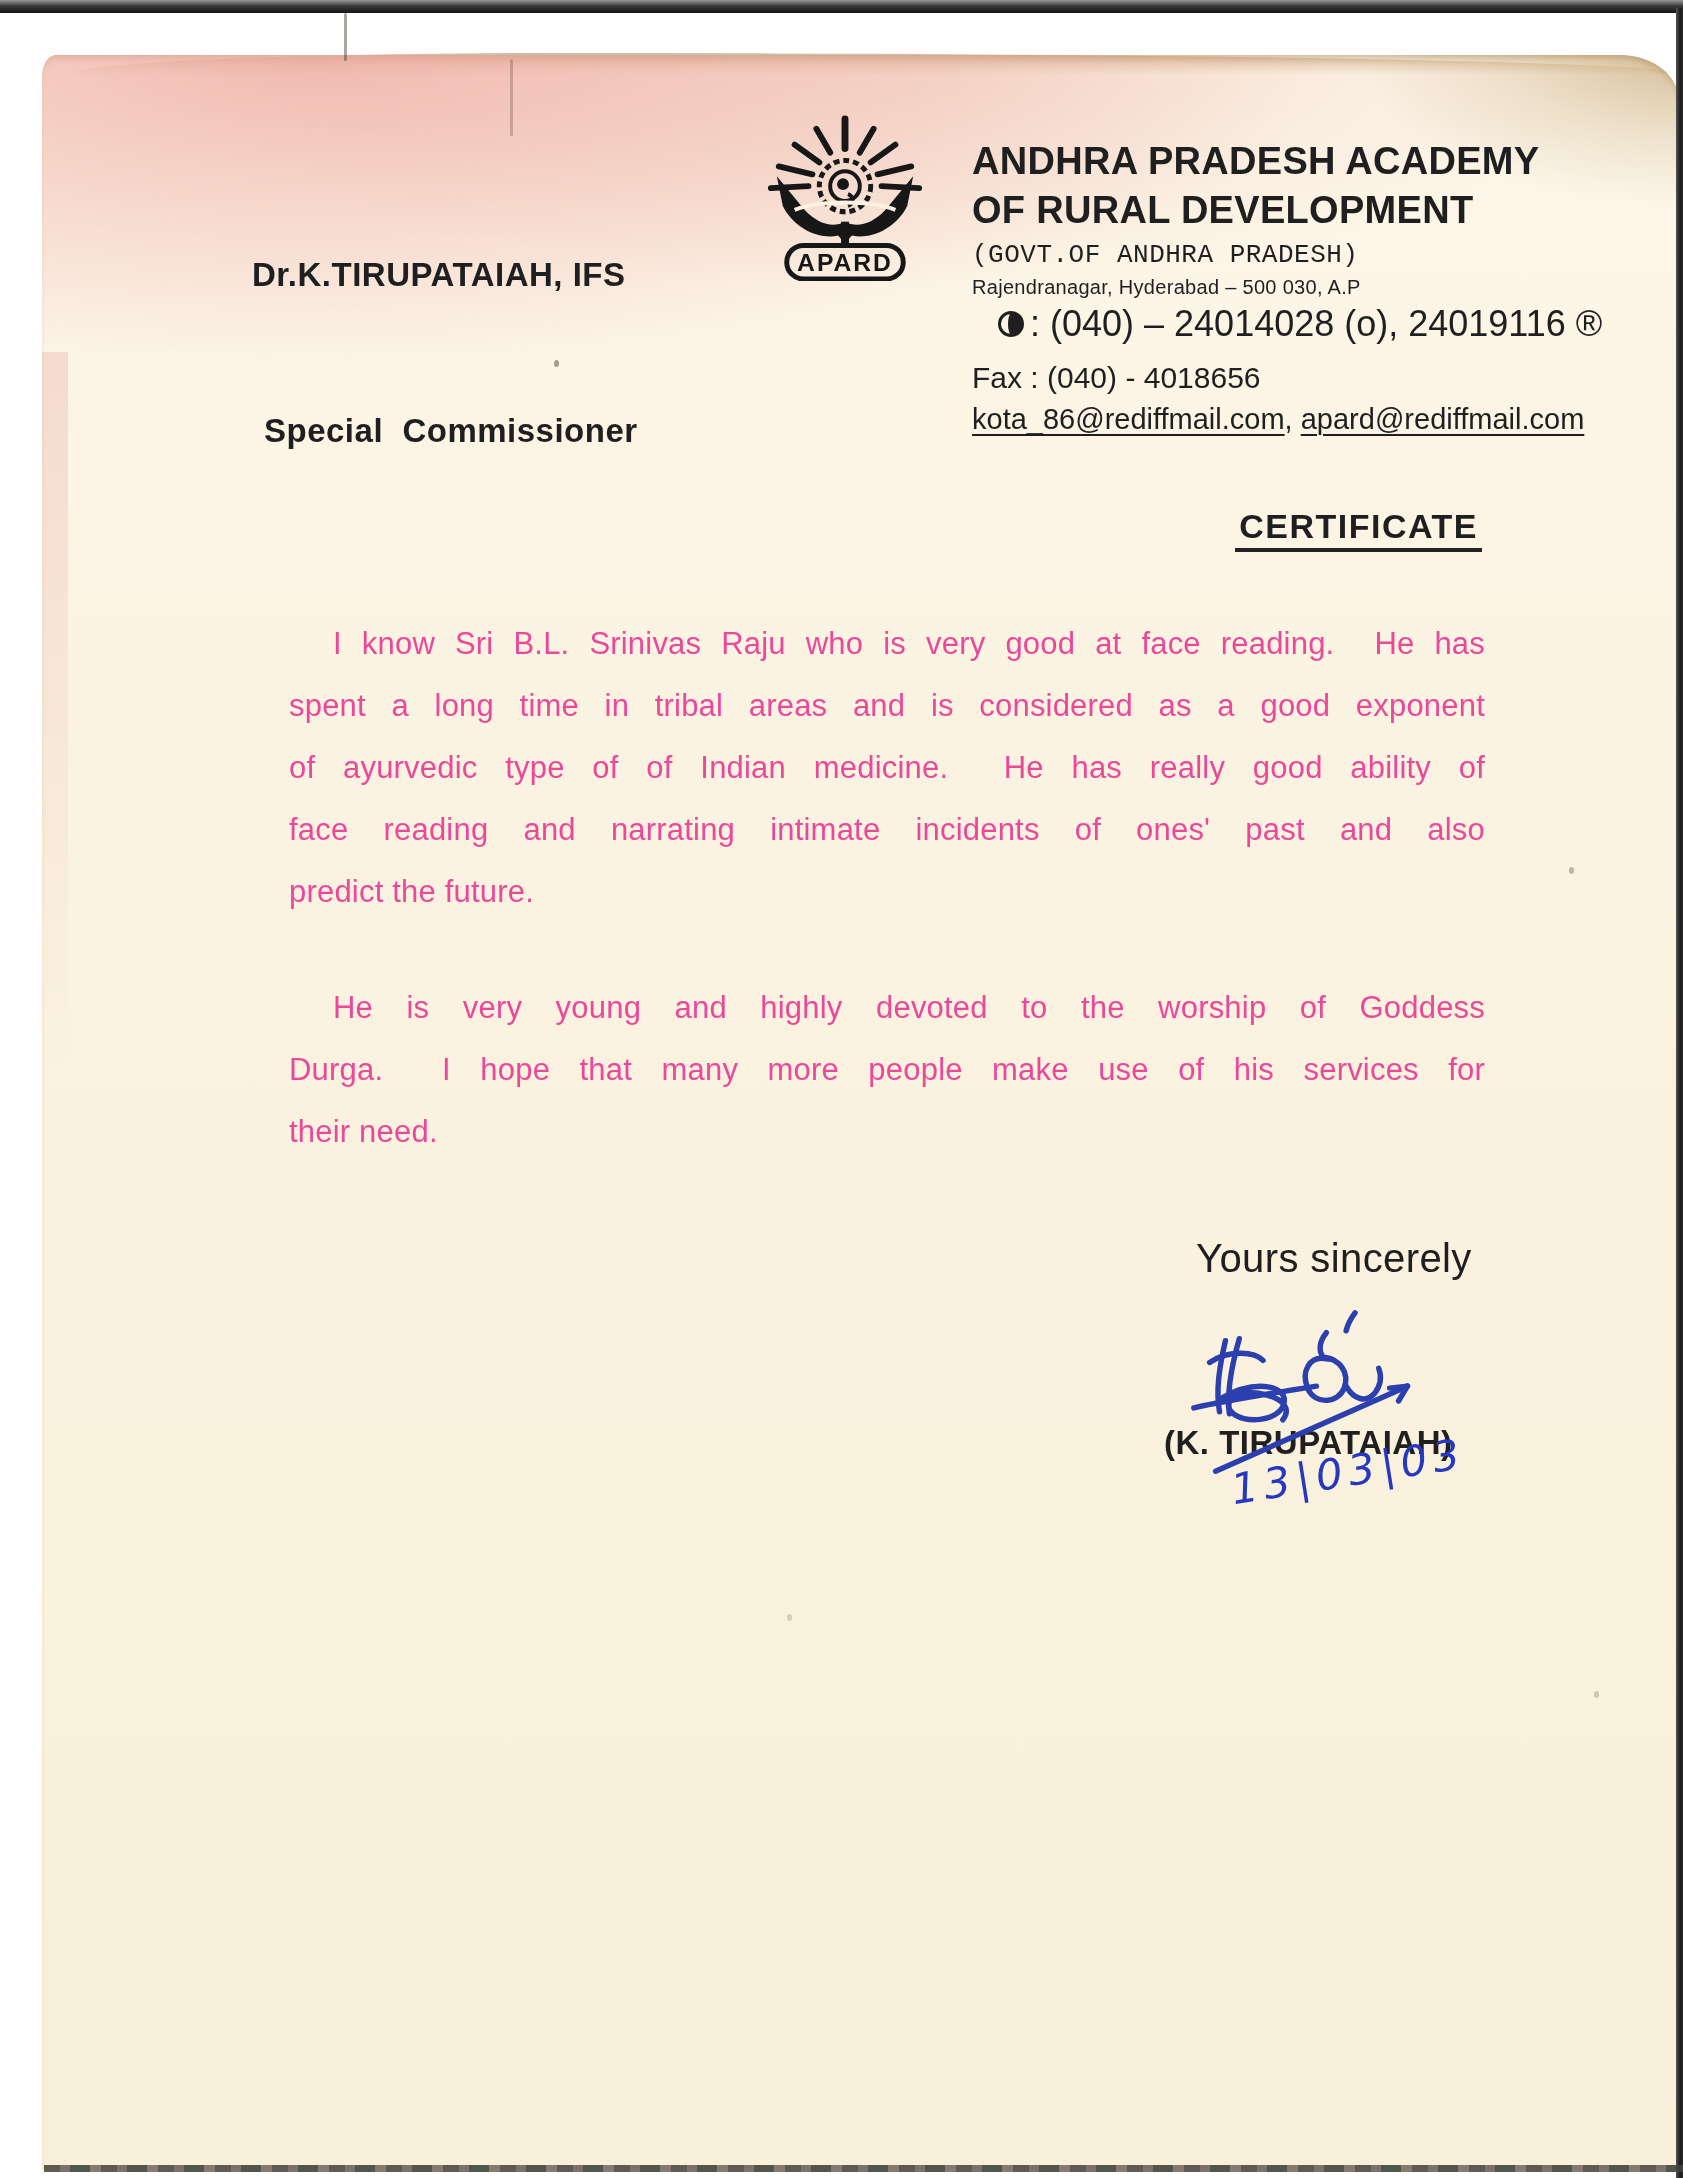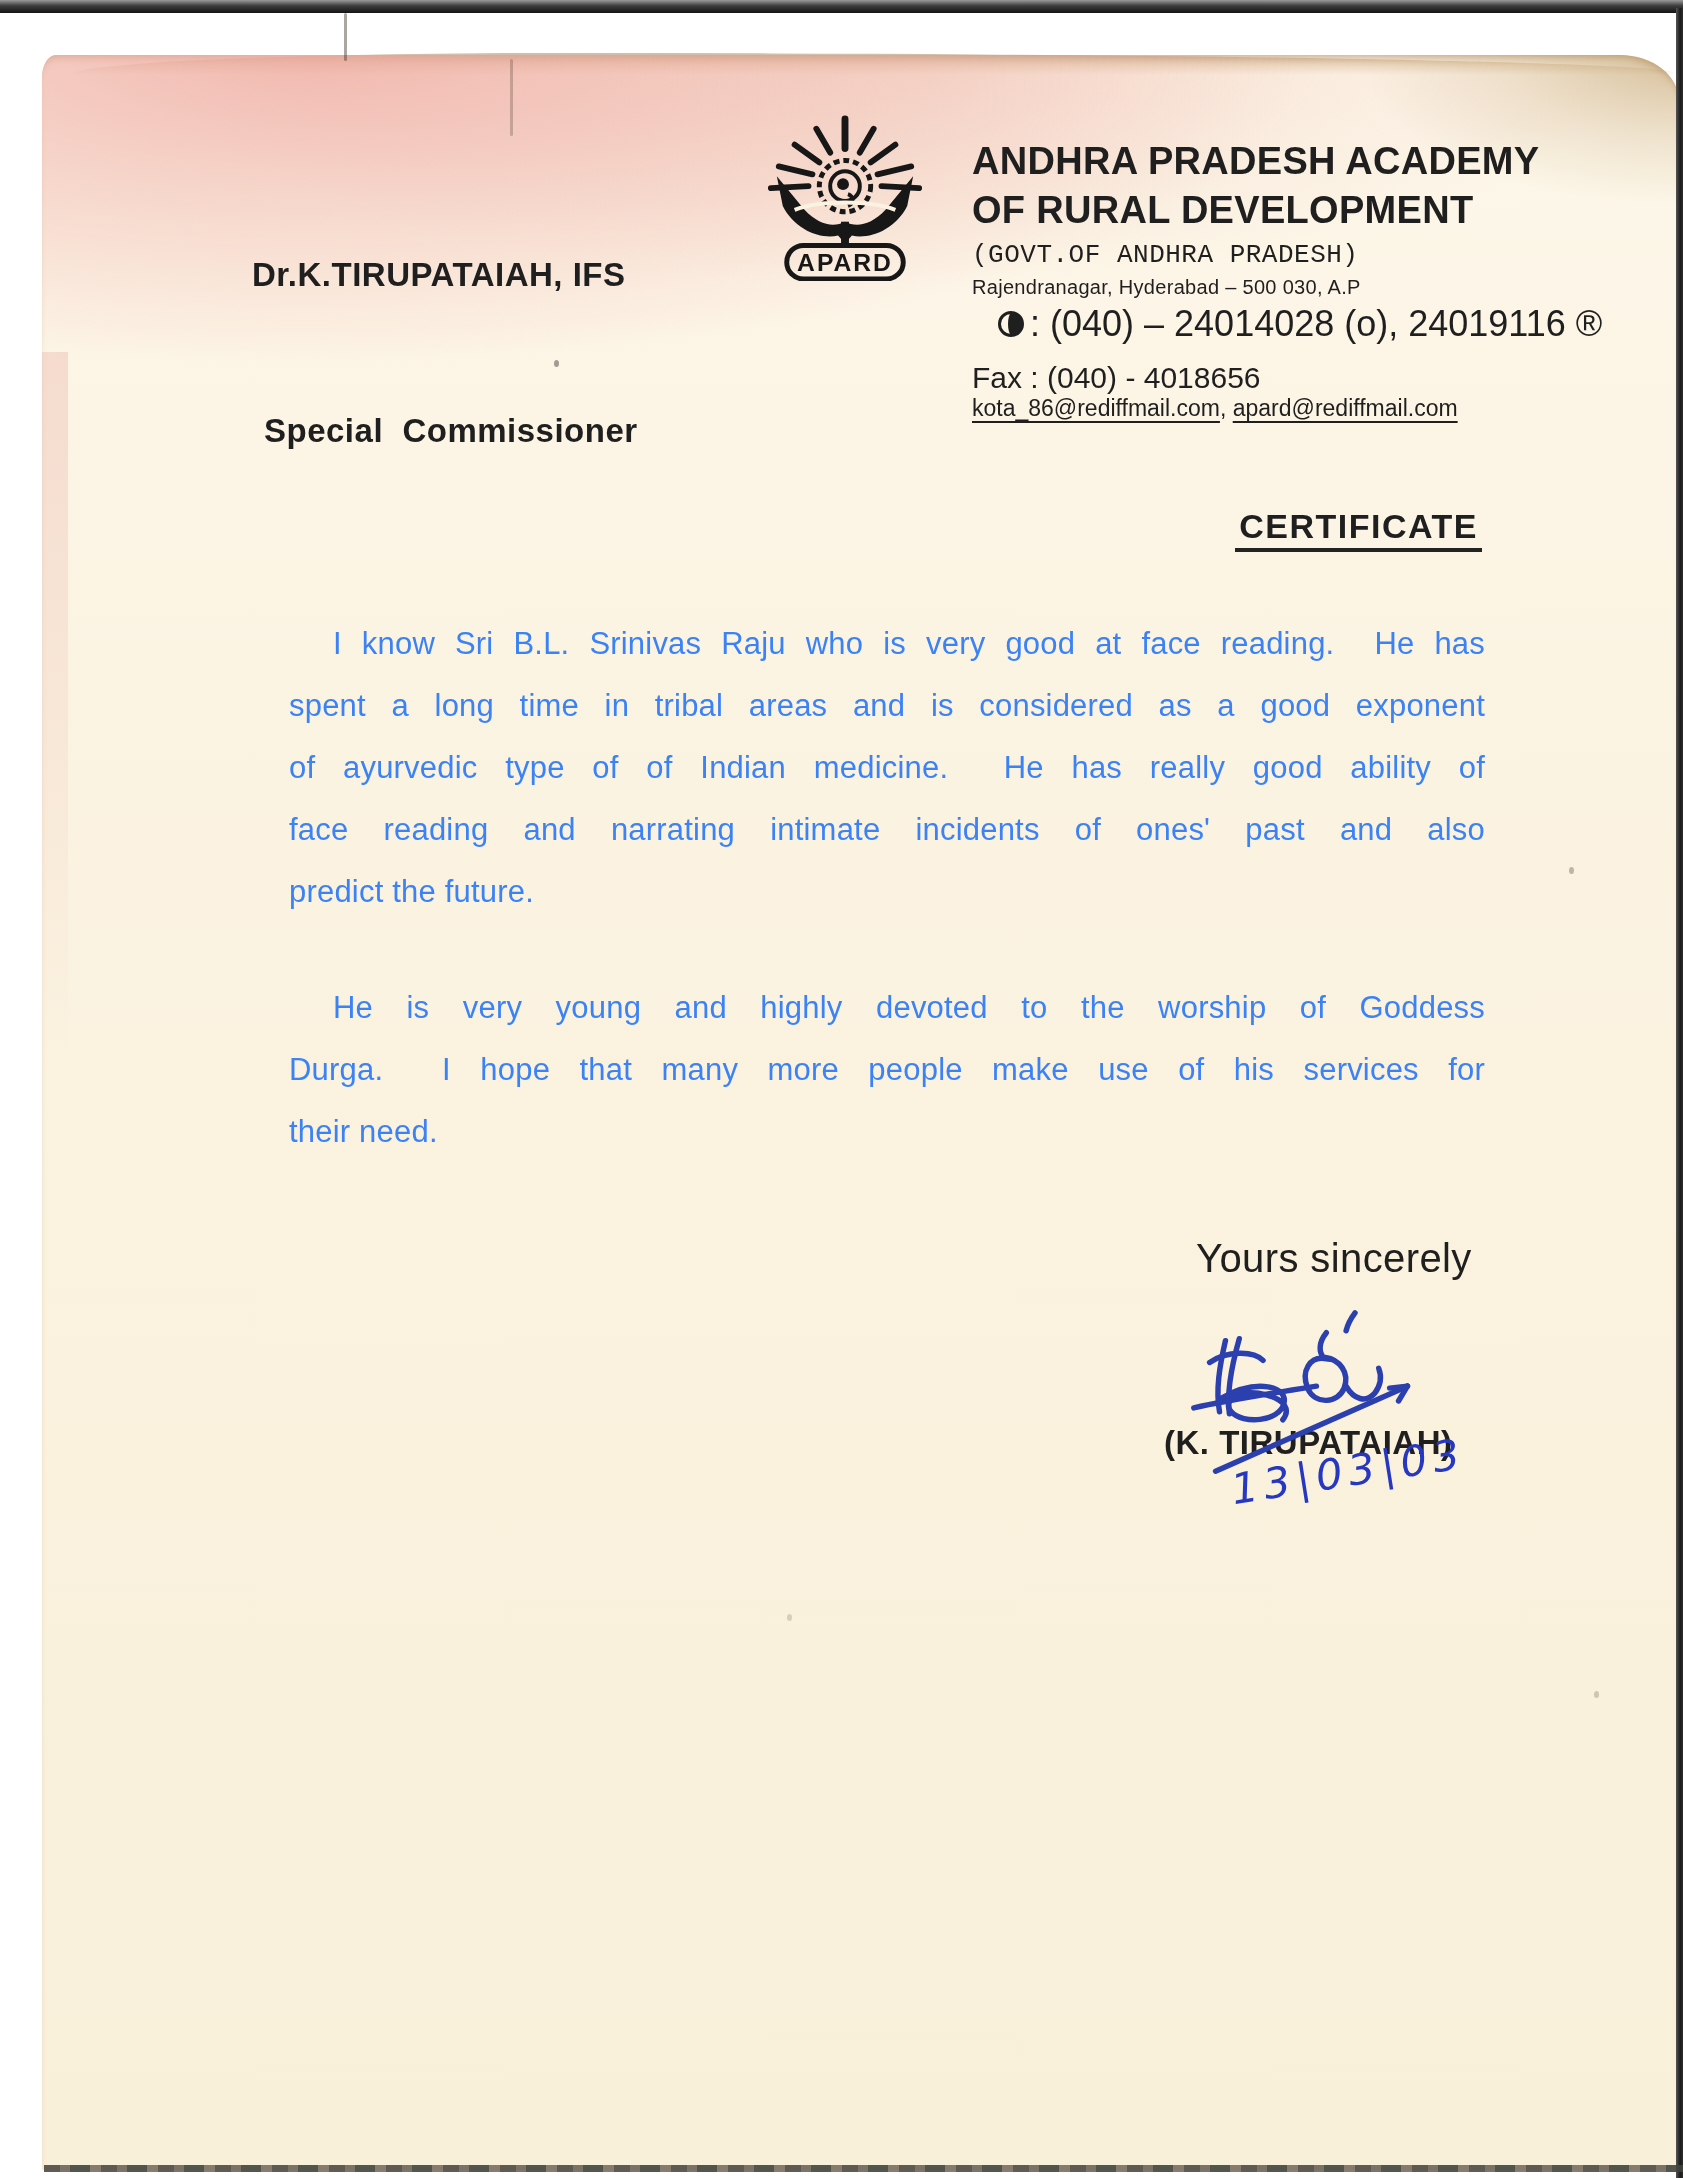--- a/index.html
+++ b/index.html
@@ -39,27 +39,27 @@
   .officer-block{position:absolute;left:252px;top:145px;font-weight:bold;
     font-size:33px;line-height:52px;letter-spacing:0.5px;white-space:pre;}
   .logo{position:absolute;left:765px;top:115px;}
   .org-block{position:absolute;left:972px;top:137px;width:634px;}
   .org-name{font-weight:bold;font-size:38px;line-height:49px;letter-spacing:0.3px;}
   .govt-line{font-family:"Liberation Mono", monospace;font-size:26px;margin-top:5px;letter-spacing:0.5px;}
   .addr-line{font-size:20px;margin-top:6px;letter-spacing:0.3px;}
   .phone-line{font-size:36px;margin-top:4px;padding-left:24px;display:flex;align-items:center;gap:4px;}
   .fax-line{font-size:30px;margin-top:16px;}
   .email-line{font-size:30px;margin-top:4px;}
-  .email-line2{font-size:23px;margin-top:0;}
+  .email-line2{font-size:29px;margin-top:8px;}
   .ul{ text-decoration:underline;text-decoration-thickness:2px;text-underline-offset:5px;}
   
   .cert-title{position:absolute;left:289px;top:507px;width:1193px;text-align:right;}
   .cert-title span{font-weight:bold;font-size:34px;letter-spacing:1.5px;
     border-bottom:4px solid #232323;padding:0 4px 3px 4px;}
-  .para{position:absolute;left:289px;width:1196px;font-size:31px;letter-spacing:0.2px;color:#3b82f6;}
+  .para{position:absolute;left:289px;width:1196px;font-size:31px;letter-spacing:0.2px;color:#ec4899;}
   .para .line{height:62px;text-align:justify;text-align-last:justify;white-space:pre-wrap;}
   .para .line.last{text-align-last:left;}
   .para .line.indent{text-indent:44px;}
   #para1{top:626px;}
   #para2{top:990px;}
   .valediction{position:absolute;left:1196px;top:1236px;font-size:40px;letter-spacing:0.4px;text-align:right;}
   .signatory{position:absolute;left:1164px;top:1424px;font-size:33px;font-weight:bold;letter-spacing:0.5px;z-index:5;}
   .signature-svg{position:absolute;left:1170px;top:1309px;z-index:8;}
   .hand-date{position:absolute;left:1230px;top:1447px;z-index:8;color:#2637c0;
     font-size:42px;font-style:italic;letter-spacing:6px;transform:rotate(-9deg);

